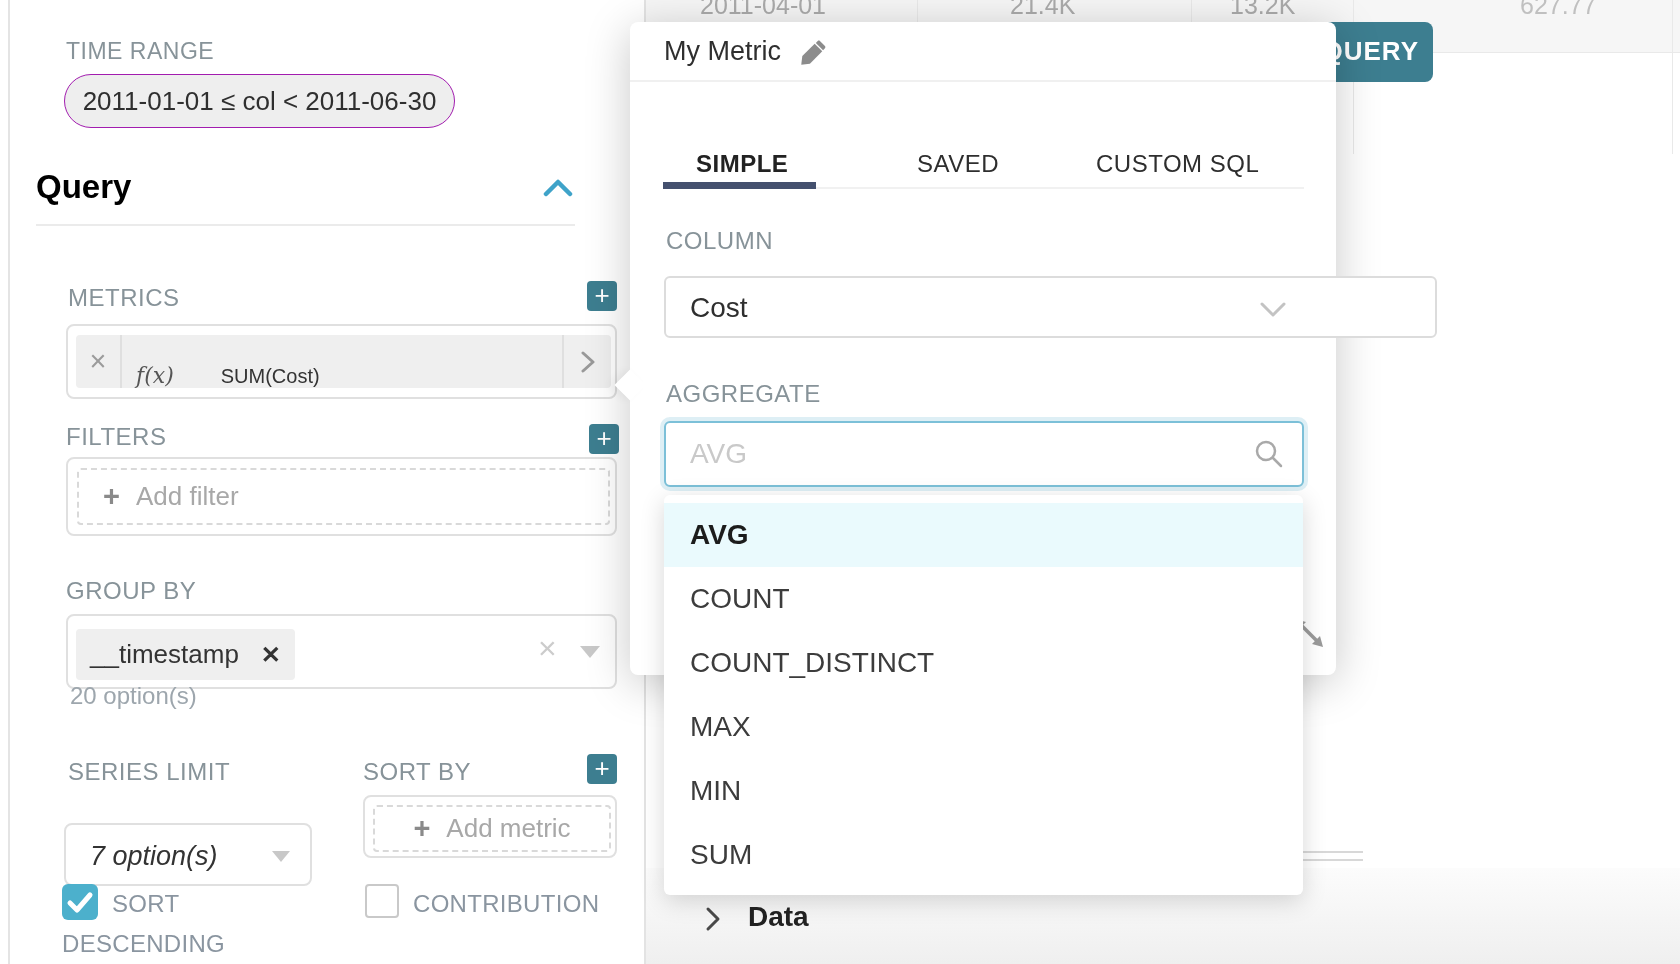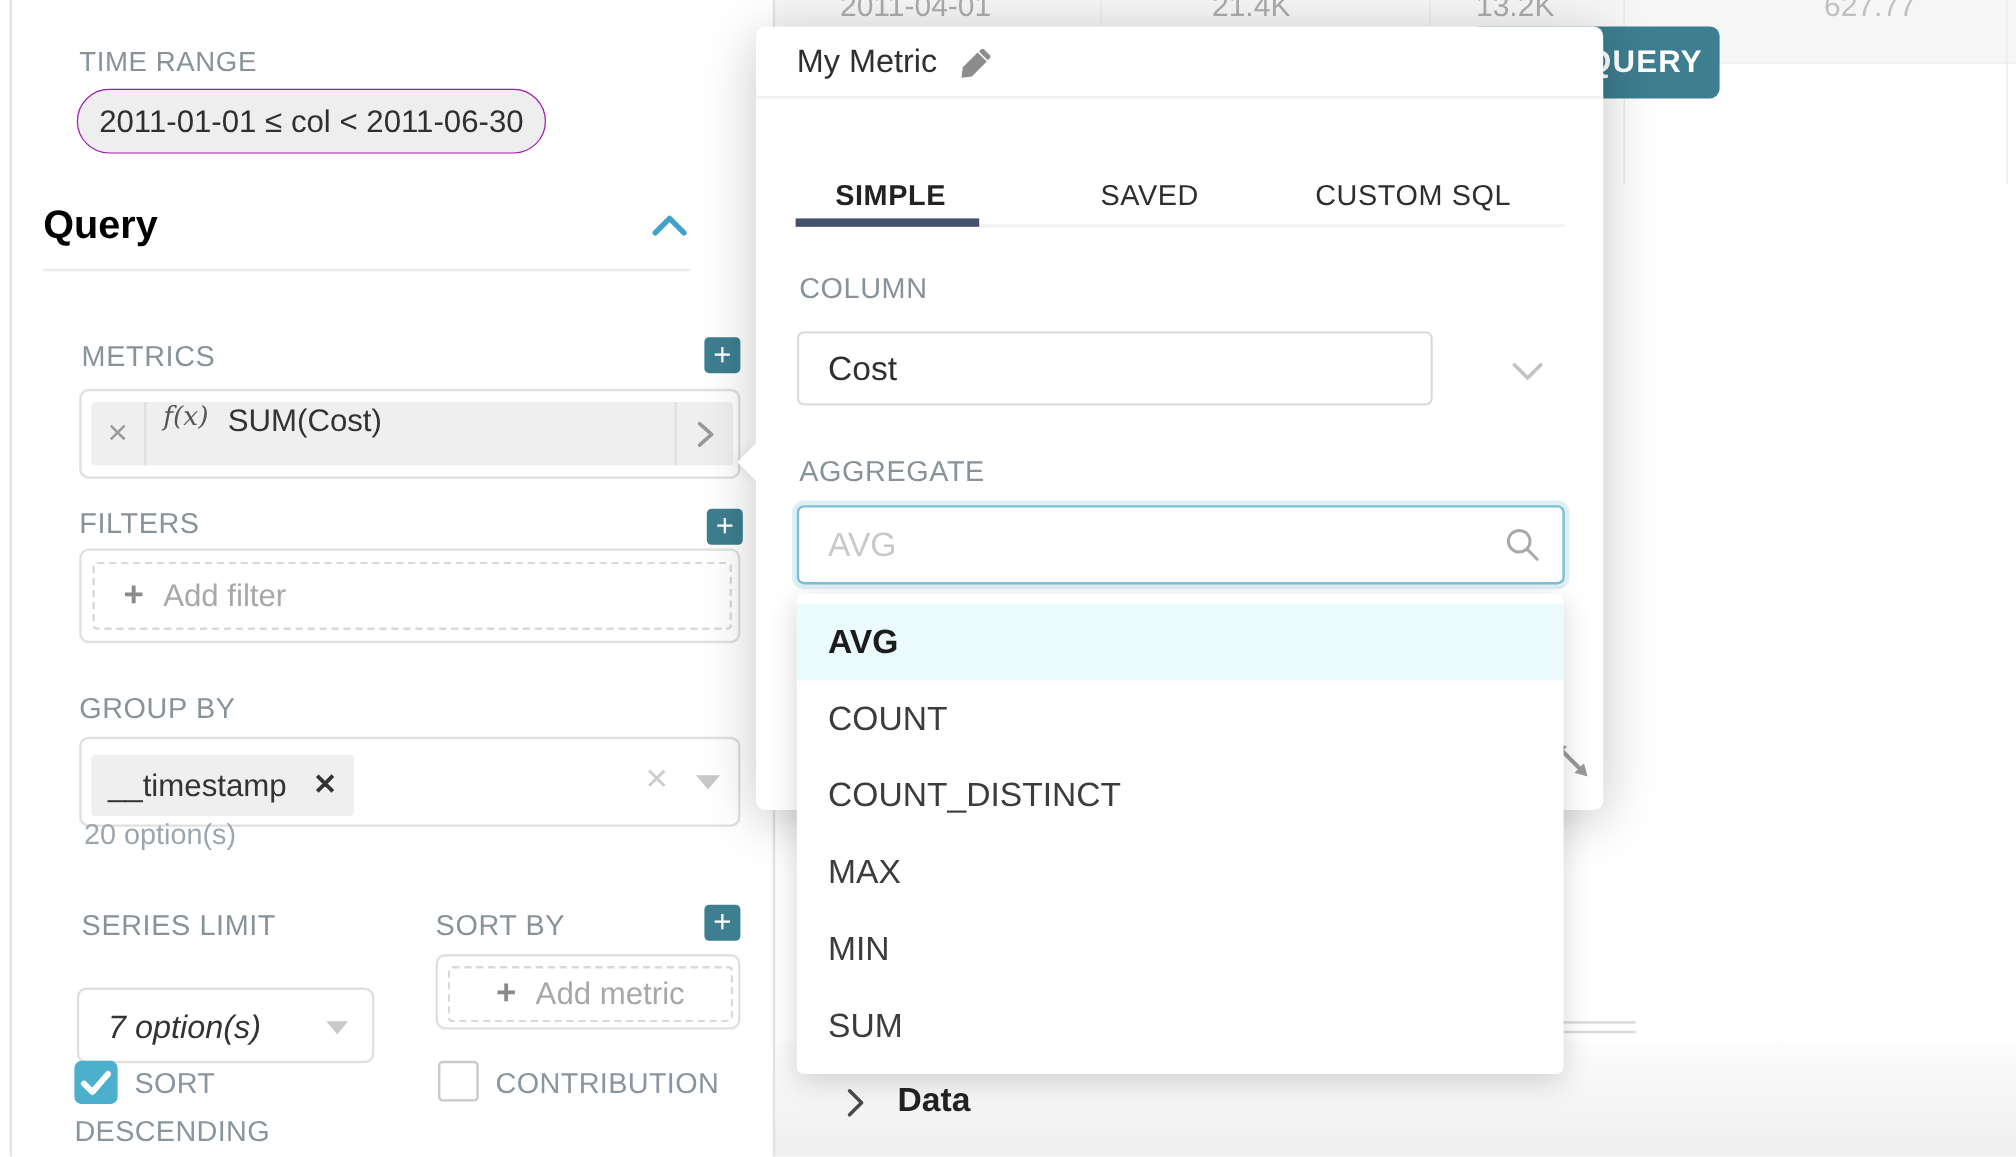--- a/index.html
+++ b/index.html
@@ -19,23 +19,23 @@
   
   .box { background:#fff; border:2px solid #e0e0e0; border-radius:8px; }
   .dashed { border:2px dashed #d9d9d9; border-radius:4px; color:#a8a8a8; font-size:26px;
     display:flex; align-items:center; }
   .dashed .plus-glyph { color:#8a8a8a; font-size:29px; font-weight:700; margin-right:16px; }
 
   
   .chip { background:#efefef; border-radius:4px; display:flex; align-items:stretch; }
   .chip-close { width:46px; display:flex; align-items:center; justify-content:center;
     color:#9b9b9b; font-size:29px; border-right:2px solid #dfdfdf; }
-  .chip-body { flex:1; display:flex; align-items:flex-start; padding-left:14px; }
+  .chip-body { flex:1; display:flex; align-items:flex-end; padding-left:14px;gap:31px; }
   .chip-fx { font-family:"DejaVu Serif", serif; font-style:italic; font-size:22px; color:#555; margin-right:16px; }
-  .chip-text { font-size:26px; color:#333; }
+  .chip-text { font-size:20px; color:#333; }
   .chip-arrow { width:49px; display:flex; align-items:center; justify-content:center; border-left:2px solid #dfdfdf; }
 
   
   .tag { background:#efefef; border-radius:4px; display:flex; align-items:center; padding:0 14px; }
   .tag-text { font-size:26px; color:#333; }
   .tag-x { font-size:24px; font-weight:700; color:#333; margin-left:22px; }
 
   .caret-tri { width:0; height:0; border-left:10px solid transparent; border-right:10px solid transparent;
     border-top:12px solid #c8c8c8; }
 
@@ -193,21 +193,21 @@
     </svg>
     <div class="abs" style="left:0; top:58px; width:706px; height:2px; background:#f0f0f0;"></div>
 
     <span class="abs tab" style="left:66px; top:128px; font-weight:700; color:#222;">SIMPLE</span>
     <span class="abs tab" style="left:287px; top:128px;">SAVED</span>
     <span class="abs tab" style="left:466px; top:128px;">CUSTOM SQL</span>
     <div class="abs" style="left:34px; top:165px; width:640px; height:2px; background:#f1f1f1;"></div>
     <div class="abs" style="left:33px; top:160px; width:153px; height:7px; background:#44506e;"></div>
 
     <div class="abs ctl-label" style="left:36px; top:205px;">COLUMN</div>
-    <div class="abs select2" style="left:34px; top:254px; width:530px; height:62px;">
+    <div class="abs select2" style="left:34px; top:254px; width:773px; height:62px;">
       <span class="abs" style="left:24px; top:14px; font-size:28px; color:#2f2f2f;">Cost</span>
       <svg class="abs" style="left:594px; top:24px;" width="26" height="16" viewBox="0 0 26 16">
         <polyline points="2,2 13,13 24,2" fill="none" stroke="#c3c3c3" stroke-width="3" stroke-linecap="round" stroke-linejoin="round"></polyline>
       </svg>
     </div>
 
     <div class="abs ctl-label" style="left:36px; top:358px;">AGGREGATE</div>
     <div class="abs" style="left:34px; top:399px; width:640px; height:66px;">
       <input class="focus-input" value="" placeholder="AVG" style="">
       <svg class="abs" style="right:20px; top:18px;" width="30" height="30" viewBox="0 0 30 30">

